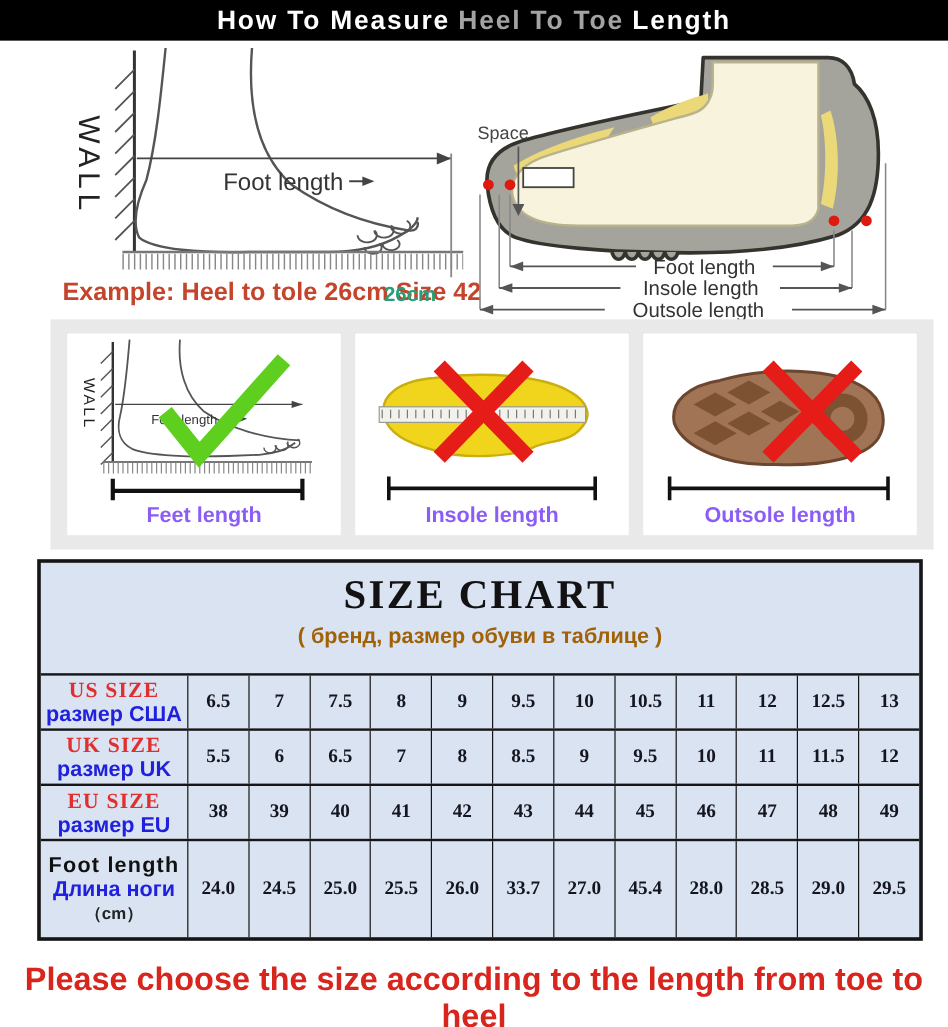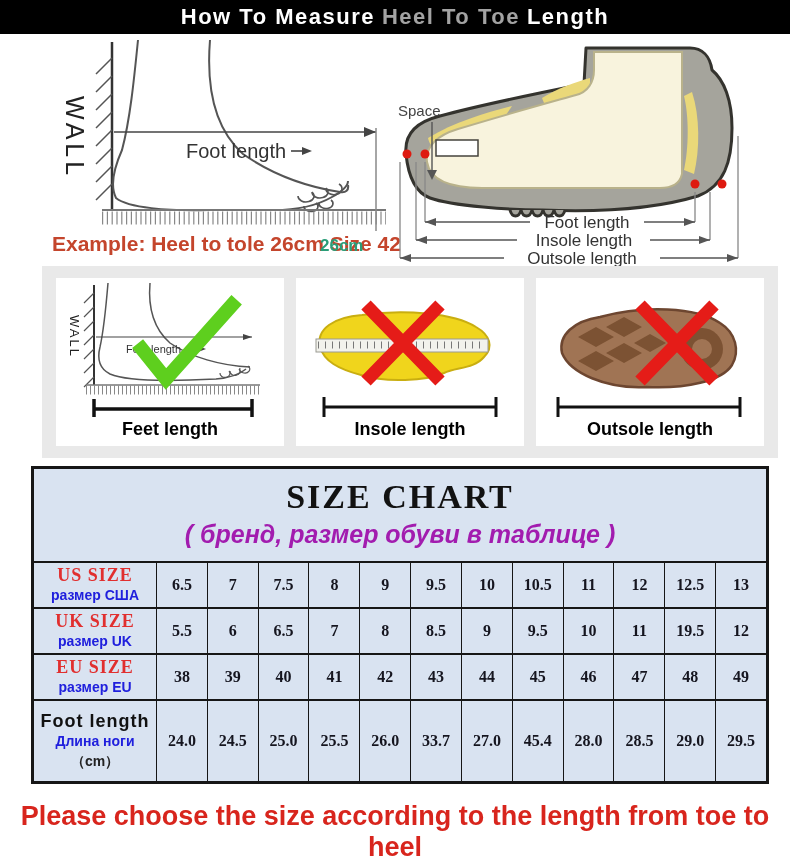--- a/index.html
+++ b/index.html
@@ -18,35 +18,35 @@
                   color:#c4452c; }
   .marker-26 { position:absolute; left:320px; top:202px; font-size:17px; font-weight:bold;
                color:#2a9d78; }
   .svg-shoe { position:absolute; left:392px; top:2px; }
 
   
   .band { margin-left:42px; width:736px; height:192px; background:#e9e9e9;
           display:flex; gap:12px; padding:12px 14px; }
   .panel { flex:1; background:#fff; display:flex; flex-direction:column; align-items:center;
            justify-content:flex-end; padding-bottom:5px; }
-  .panel-label { font-size:18px; font-weight:bold; color:#000000; line-height:24px; }
+  .panel-label { font-size:18px; font-weight:bold; color:#8b5cf6; line-height:24px; }
 
   
   .chart { margin:8px 0 0 31px; width:738px; border:3px solid #161616; background:#d9e3f1; }
   .chart-head { height:92px; text-align:center; padding-top:9px; }
   .chart-title { font-family:"Liberation Serif", serif; font-size:34px; font-weight:bold;
                  letter-spacing:2px; color:#121212; }
-  .chart-sub { font-size:25px; font-weight:bold; color:#a21caf; margin-top:4px;font-style:italic; }
+  .chart-sub { font-size:18px; font-weight:bold; color:#a16207; margin-top:4px; }
   .row { display:grid; grid-template-columns:122px repeat(12,1fr); border-top:2px solid #161616;text-align:right; }
   .row.h46 { height:46px; } .row.h82 { height:82px; }
   .labelcell { display:flex; flex-direction:column; align-items:center; justify-content:center;
                line-height:20px; }
   .lab-en { font-family:"Liberation Serif", serif; font-size:18px; font-weight:bold;
             color:#e12f2f; letter-spacing:1px; }
-  .lab-ru { font-size:14px; font-weight:bold; color:#2020dd; }
+  .lab-ru { font-size:18px; font-weight:bold; color:#2020dd; }
   .footrow .lab-en { font-family:"Liberation Sans", sans-serif; color:#111; font-size:18px; }
   .lab-unit { font-size:14px; font-weight:bold; color:#222; }
   .cell { border-left:1.5px solid #161616; display:flex; align-items:center; justify-content:center;
           font-family:"Liberation Serif", serif; font-size:16px; font-weight:bold; color:#15151f; }
 
   
   .footnote { text-align:center; padding-top:17px; font-size:27px; font-weight:bold; color:#d8251d; }
 </style>
 </head>
 <body>
@@ -213,21 +213,21 @@
     <div class="cell">5.5</div>
         <div class="cell">6</div>
         <div class="cell">6.5</div>
         <div class="cell">7</div>
         <div class="cell">8</div>
         <div class="cell">8.5</div>
         <div class="cell">9</div>
         <div class="cell">9.5</div>
         <div class="cell">10</div>
         <div class="cell">11</div>
-        <div class="cell">19.5</div>
+        <div class="cell">11.5</div>
         <div class="cell">12</div>
       </div>
 
     <div class="row h46">
       <div class="labelcell">
         <span class="lab-en">EU SIZE</span>
         <span class="lab-ru">размер  EU</span>
       </div>
     <div class="cell">38</div>
         <div class="cell">39</div>

